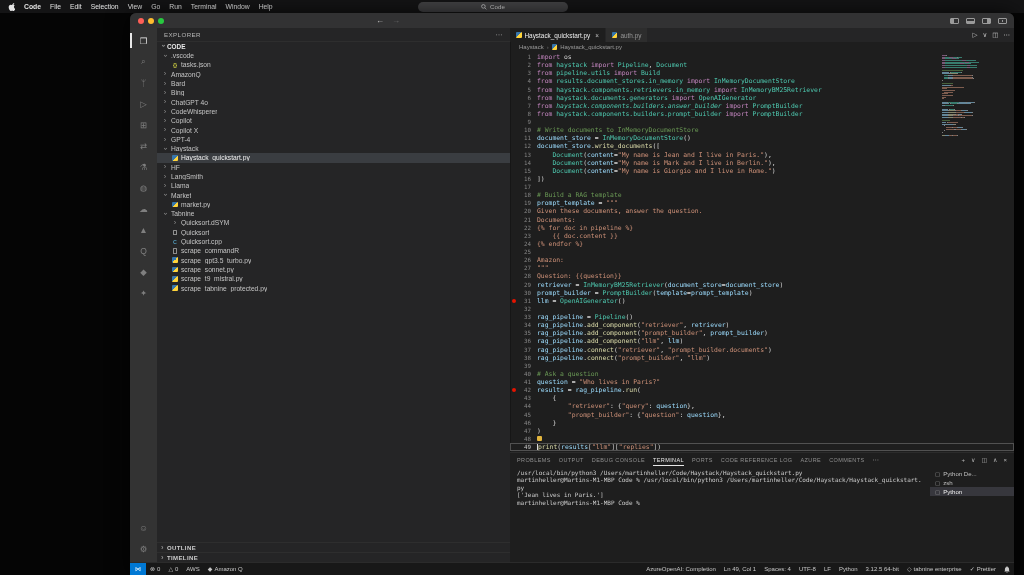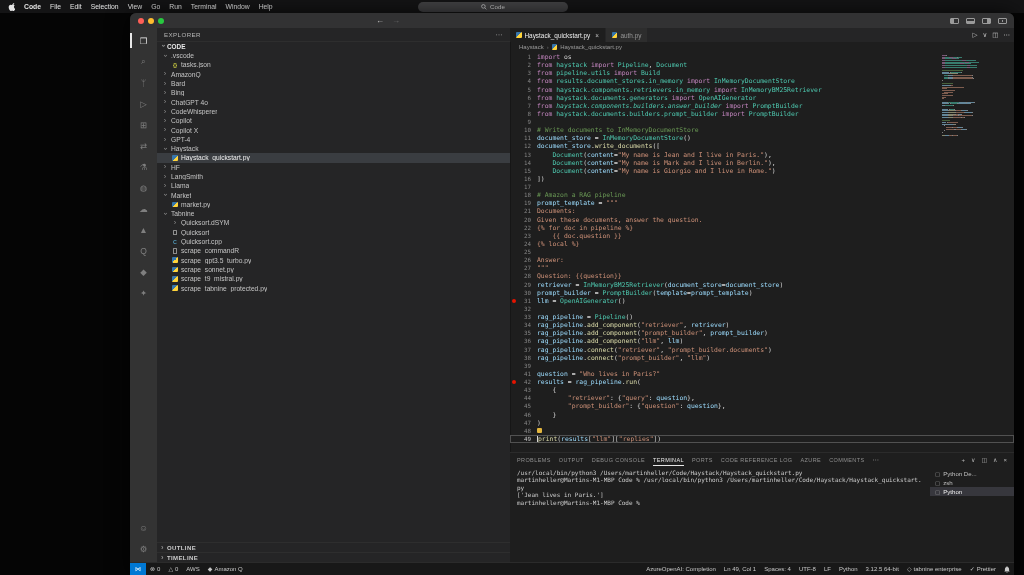--- a/index.html
+++ b/index.html
@@ -391,52 +391,53 @@
         </div>
       <div class="code">
         <div id="codelines">
             <div class="cl"><span class="bpcol"></span><span class="lno">1</span><span style="color: rgb(197, 134, 192);">import </span><span style="color: rgb(212, 212, 212);">os</span></div>
             <div class="cl"><span class="bpcol"></span><span class="lno">2</span><span style="color: rgb(197, 134, 192);">from </span><span style="color: rgb(78, 201, 176);">haystack </span><span style="color: rgb(197, 134, 192);">import </span><span style="color: rgb(78, 201, 176);">Pipeline</span><span style="color: rgb(212, 212, 212);">, </span><span style="color: rgb(78, 201, 176);">Document</span></div>
             <div class="cl"><span class="bpcol"></span><span class="lno">3</span><span style="color: rgb(197, 134, 192);">from </span><span style="color: rgb(78, 201, 176);">pipeline.utils </span><span style="color: rgb(197, 134, 192);">import </span><span style="color: rgb(78, 201, 176);">Build</span></div>
             <div class="cl"><span class="bpcol"></span><span class="lno">4</span><span style="color: rgb(197, 134, 192);">from </span><span style="color: rgb(78, 201, 176);">results.document_stores.in_memory </span><span style="color: rgb(197, 134, 192);">import </span><span style="color: rgb(78, 201, 176);">InMemoryDocumentStore</span></div>
             <div class="cl"><span class="bpcol"></span><span class="lno">5</span><span style="color: rgb(197, 134, 192);">from </span><span style="color: rgb(78, 201, 176);">haystack.components.retrievers.in_memory </span><span style="color: rgb(197, 134, 192);">import </span><span style="color: rgb(78, 201, 176);">InMemoryBM25Retriever</span></div>
             <div class="cl"><span class="bpcol"></span><span class="lno">6</span><span style="color: rgb(197, 134, 192);">from </span><span style="color: rgb(78, 201, 176);">haystack.documents.generators </span><span style="color: rgb(197, 134, 192);">import </span><span style="color: rgb(78, 201, 176);">OpenAIGenerator</span></div>
             <div class="cl"><span class="bpcol"></span><span class="lno">7</span><span style="color: rgb(197, 134, 192);">from </span><span style="color: rgb(78, 201, 176); font-style: italic;">haystack.components.builders.answer_builder </span><span style="color: rgb(197, 134, 192);">import </span><span style="color: rgb(78, 201, 176);">PromptBuilder</span></div>
-            <div class="cl"><span class="bpcol"></span><span class="lno">8</span><span style="color: rgb(197, 134, 192);">from </span><span style="color: rgb(78, 201, 176);">haystack.documents.builders.prompt_builder </span><span style="color: rgb(197, 134, 192);">import </span><span style="color: rgb(78, 201, 176);">PromptBuilder</span></div>
+            <div class="cl"><span class="bpcol"></span><span class="lno">8</span><span style="color: rgb(197, 134, 192);">from </span><span style="color: rgb(78, 201, 176);">haystack.components.builders.prompt_builder </span><span style="color: rgb(197, 134, 192);">import </span><span style="color: rgb(78, 201, 176);">PromptBuilder</span></div>
             <div class="cl"><span class="bpcol"></span><span class="lno">9</span></div>
             <div class="cl"><span class="bpcol"></span><span class="lno">10</span><span style="color: rgb(106, 153, 85);"># Write documents to InMemoryDocumentStore</span></div>
             <div class="cl"><span class="bpcol"></span><span class="lno">11</span><span style="color: rgb(156, 220, 254);">document_store</span><span style="color: rgb(212, 212, 212);"> = </span><span style="color: rgb(78, 201, 176);">InMemoryDocumentStore</span><span style="color: rgb(212, 212, 212);">()</span></div>
             <div class="cl"><span class="bpcol"></span><span class="lno">12</span><span style="color: rgb(156, 220, 254);">document_store</span><span style="color: rgb(212, 212, 212);">.</span><span style="color: rgb(220, 220, 170);">write_documents</span><span style="color: rgb(212, 212, 212);">([</span></div>
             <div class="cl"><span class="bpcol"></span><span class="lno">13</span><span style="color: rgb(212, 212, 212);">    </span><span style="color: rgb(78, 201, 176);">Document</span><span style="color: rgb(212, 212, 212);">(</span><span style="color: rgb(156, 220, 254);">content</span><span style="color: rgb(212, 212, 212);">=</span><span style="color: rgb(206, 145, 120);">"My name is Jean and I live in Paris."</span><span style="color: rgb(212, 212, 212);">),</span></div>
             <div class="cl"><span class="bpcol"></span><span class="lno">14</span><span style="color: rgb(212, 212, 212);">    </span><span style="color: rgb(78, 201, 176);">Document</span><span style="color: rgb(212, 212, 212);">(</span><span style="color: rgb(156, 220, 254);">content</span><span style="color: rgb(212, 212, 212);">=</span><span style="color: rgb(206, 145, 120);">"My name is Mark and I live in Berlin."</span><span style="color: rgb(212, 212, 212);">),</span></div>
             <div class="cl"><span class="bpcol"></span><span class="lno">15</span><span style="color: rgb(212, 212, 212);">    </span><span style="color: rgb(78, 201, 176);">Document</span><span style="color: rgb(212, 212, 212);">(</span><span style="color: rgb(156, 220, 254);">content</span><span style="color: rgb(212, 212, 212);">=</span><span style="color: rgb(206, 145, 120);">"My name is Giorgio and I live in Rome."</span><span style="color: rgb(212, 212, 212);">)</span></div>
             <div class="cl"><span class="bpcol"></span><span class="lno">16</span><span style="color: rgb(212, 212, 212);">])</span></div>
             <div class="cl"><span class="bpcol"></span><span class="lno">17</span></div>
-            <div class="cl"><span class="bpcol"></span><span class="lno">18</span><span style="color: rgb(106, 153, 85);"># Amazon a RAG pipeline</span></div>
+            <div class="cl"><span class="bpcol"></span><span class="lno">18</span><span style="color: rgb(106, 153, 85);"># Build a RAG template</span></div>
             <div class="cl"><span class="bpcol"></span><span class="lno">19</span><span style="color: rgb(156, 220, 254);">prompt_template</span><span style="color: rgb(212, 212, 212);"> = </span><span style="color: rgb(206, 145, 120);">"""</span></div>
+            <div class="cl"><span class="bpcol"></span><span class="lno">20</span><span style="color: rgb(206, 145, 120);">Given these documents, answer the question.</span></div>
             <div class="cl"><span class="bpcol"></span><span class="lno">21</span><span style="color: rgb(206, 145, 120);">Documents:</span></div>
-            <div class="cl"><span class="bpcol"></span><span class="lno">20</span><span style="color: rgb(206, 145, 120);">Given these documents, answer the question.</span></div>
             <div class="cl"><span class="bpcol"></span><span class="lno">22</span><span style="color: rgb(206, 145, 120);">{% for doc in pipeline %}</span></div>
-            <div class="cl"><span class="bpcol"></span><span class="lno">23</span><span style="color: rgb(206, 145, 120);">    {{ doc.question }}</span></div>
-            <div class="cl"><span class="bpcol"></span><span class="lno">24</span><span style="color: rgb(206, 145, 120);">{% local %}</span></div>
+            <div class="cl"><span class="bpcol"></span><span class="lno">23</span><span style="color: rgb(206, 145, 120);">    {{ doc.content }}</span></div>
+            <div class="cl"><span class="bpcol"></span><span class="lno">24</span><span style="color: rgb(206, 145, 120);">{% endfor %}</span></div>
             <div class="cl"><span class="bpcol"></span><span class="lno">25</span><span style="color: rgb(206, 145, 120); margin-top: 47px;">Question: {{question}}</span></div>
-            <div class="cl"><span class="bpcol"></span><span class="lno">26</span><span style="color: rgb(206, 145, 120);">Answer:</span></div>
+            <div class="cl"><span class="bpcol"></span><span class="lno">26</span><span style="color: rgb(206, 145, 120);">Amazon:</span></div>
             <div class="cl"><span class="bpcol"></span><span class="lno">27</span><span style="color: rgb(206, 145, 120);">"""</span></div>
             <div class="cl"><span class="bpcol"></span><span class="lno">28</span></div>
             <div class="cl"><span class="bpcol"></span><span class="lno">29</span><span style="color: rgb(156, 220, 254);">retriever</span><span style="color: rgb(212, 212, 212);"> = </span><span style="color: rgb(78, 201, 176);">InMemoryBM25Retriever</span><span style="color: rgb(212, 212, 212);">(</span><span style="color: rgb(156, 220, 254);">document_store</span><span style="color: rgb(212, 212, 212);">=</span><span style="color: rgb(156, 220, 254);">document_store</span><span style="color: rgb(212, 212, 212);">)</span></div>
             <div class="cl"><span class="bpcol"></span><span class="lno">30</span><span style="color: rgb(156, 220, 254);">prompt_builder</span><span style="color: rgb(212, 212, 212);"> = </span><span style="color: rgb(78, 201, 176);">PromptBuilder</span><span style="color: rgb(212, 212, 212);">(</span><span style="color: rgb(156, 220, 254);">template</span><span style="color: rgb(212, 212, 212);">=</span><span style="color: rgb(156, 220, 254);">prompt_template</span><span style="color: rgb(212, 212, 212);">)</span></div>
             <div class="cl"><span class="bpcol"><span class="bp"></span></span><span class="lno">31</span><span style="color: rgb(156, 220, 254);">llm</span><span style="color: rgb(212, 212, 212);"> = </span><span style="color: rgb(78, 201, 176);">OpenAIGenerator</span><span style="color: rgb(212, 212, 212);">()</span></div>
             <div class="cl"><span class="bpcol"></span><span class="lno">32</span></div>
             <div class="cl"><span class="bpcol"></span><span class="lno">33</span><span style="color: rgb(156, 220, 254);">rag_pipeline</span><span style="color: rgb(212, 212, 212);"> = </span><span style="color: rgb(78, 201, 176);">Pipeline</span><span style="color: rgb(212, 212, 212);">()</span></div>
             <div class="cl"><span class="bpcol"></span><span class="lno">34</span><span style="color: rgb(156, 220, 254);">rag_pipeline</span><span style="color: rgb(212, 212, 212);">.</span><span style="color: rgb(220, 220, 170);">add_component</span><span style="color: rgb(212, 212, 212);">(</span><span style="color: rgb(206, 145, 120);">"retriever"</span><span style="color: rgb(212, 212, 212);">, </span><span style="color: rgb(156, 220, 254);">retriever</span><span style="color: rgb(212, 212, 212);">)</span></div>
             <div class="cl"><span class="bpcol"></span><span class="lno">35</span><span style="color: rgb(156, 220, 254);">rag_pipeline</span><span style="color: rgb(212, 212, 212);">.</span><span style="color: rgb(220, 220, 170);">add_component</span><span style="color: rgb(212, 212, 212);">(</span><span style="color: rgb(206, 145, 120);">"prompt_builder"</span><span style="color: rgb(212, 212, 212);">, </span><span style="color: rgb(156, 220, 254);">prompt_builder</span><span style="color: rgb(212, 212, 212);">)</span></div>
             <div class="cl"><span class="bpcol"></span><span class="lno">36</span><span style="color: rgb(156, 220, 254);">rag_pipeline</span><span style="color: rgb(212, 212, 212);">.</span><span style="color: rgb(220, 220, 170);">add_component</span><span style="color: rgb(212, 212, 212);">(</span><span style="color: rgb(206, 145, 120);">"llm"</span><span style="color: rgb(212, 212, 212);">, </span><span style="color: rgb(156, 220, 254);">llm</span><span style="color: rgb(212, 212, 212);">)</span></div>
             <div class="cl"><span class="bpcol"></span><span class="lno">37</span><span style="color: rgb(156, 220, 254);">rag_pipeline</span><span style="color: rgb(212, 212, 212);">.</span><span style="color: rgb(220, 220, 170);">connect</span><span style="color: rgb(212, 212, 212);">(</span><span style="color: rgb(206, 145, 120);">"retriever"</span><span style="color: rgb(212, 212, 212);">, </span><span style="color: rgb(206, 145, 120);">"prompt_builder.documents"</span><span style="color: rgb(212, 212, 212);">)</span></div>
             <div class="cl"><span class="bpcol"></span><span class="lno">38</span><span style="color: rgb(156, 220, 254);">rag_pipeline</span><span style="color: rgb(212, 212, 212);">.</span><span style="color: rgb(220, 220, 170);">connect</span><span style="color: rgb(212, 212, 212);">(</span><span style="color: rgb(206, 145, 120);">"prompt_builder"</span><span style="color: rgb(212, 212, 212);">, </span><span style="color: rgb(206, 145, 120);">"llm"</span><span style="color: rgb(212, 212, 212);">)</span></div>
             <div class="cl"><span class="bpcol"></span><span class="lno">39</span></div>
+            <div class="cl"><span class="bpcol"></span><span class="lno">40</span><span style="color: rgb(106, 153, 85);"># Ask a question</span></div>
             <div class="cl"><span class="bpcol"></span><span class="lno">41</span><span style="color: rgb(156, 220, 254);">question</span><span style="color: rgb(212, 212, 212);"> = </span><span style="color: rgb(206, 145, 120);">"Who lives in Paris?"</span></div>
             <div class="cl"><span class="bpcol"><span class="bp"></span></span><span class="lno">42</span><span style="color: rgb(156, 220, 254);">results</span><span style="color: rgb(212, 212, 212);"> = </span><span style="color: rgb(156, 220, 254);">rag_pipeline</span><span style="color: rgb(212, 212, 212);">.</span><span style="color: rgb(220, 220, 170);">run</span><span style="color: rgb(212, 212, 212);">(</span></div>
             <div class="cl"><span class="bpcol"></span><span class="lno">43</span><span style="color: rgb(212, 212, 212);">    {</span></div>
             <div class="cl"><span class="bpcol"></span><span class="lno">44</span><span style="color: rgb(212, 212, 212);">        </span><span style="color: rgb(206, 145, 120);">"retriever"</span><span style="color: rgb(212, 212, 212);">: {</span><span style="color: rgb(206, 145, 120);">"query"</span><span style="color: rgb(212, 212, 212);">: </span><span style="color: rgb(156, 220, 254);">question</span><span style="color: rgb(212, 212, 212);">},</span></div>
             <div class="cl"><span class="bpcol"></span><span class="lno">45</span><span style="color: rgb(212, 212, 212);">        </span><span style="color: rgb(206, 145, 120);">"prompt_builder"</span><span style="color: rgb(212, 212, 212);">: {</span><span style="color: rgb(206, 145, 120);">"question"</span><span style="color: rgb(212, 212, 212);">: </span><span style="color: rgb(156, 220, 254);">question</span><span style="color: rgb(212, 212, 212);">},</span></div>
             <div class="cl"><span class="bpcol"></span><span class="lno">46</span><span style="color: rgb(212, 212, 212);">    }</span></div>
             <div class="cl"><span class="bpcol"></span><span class="lno">47</span><span style="color: rgb(212, 212, 212);">)</span></div>
             <div class="cl"><span class="bpcol"></span><span class="lno">48</span><span class="bulb"></span></div>
             <div class="cl cur"><span class="bpcol"></span><span class="lno">49</span><span class="caret"></span><span style="color: rgb(220, 220, 170);">print</span><span style="color: rgb(212, 212, 212);">(</span><span style="color: rgb(156, 220, 254);">results</span><span style="color: rgb(212, 212, 212);">[</span><span style="color: rgb(206, 145, 120);">"llm"</span><span style="color: rgb(212, 212, 212);">][</span><span style="color: rgb(206, 145, 120);">"replies"</span><span style="color: rgb(212, 212, 212);">])</span></div>
           </div>

